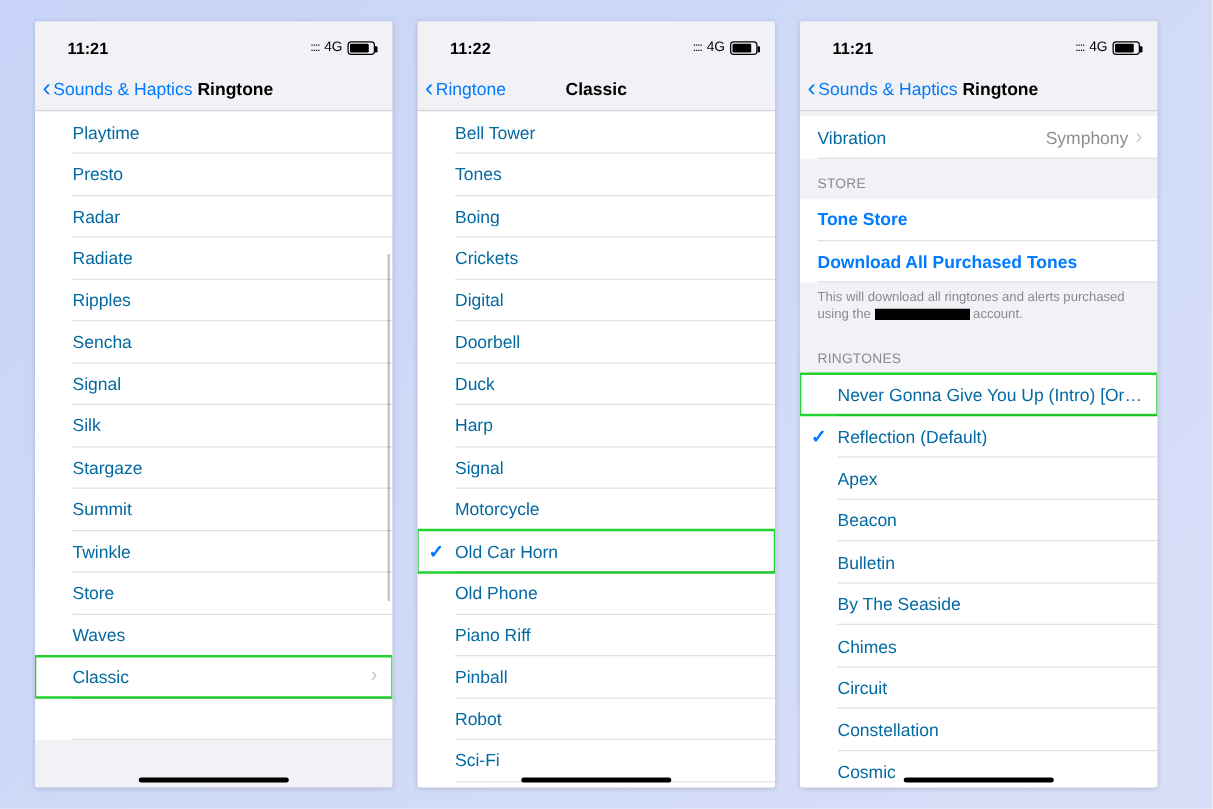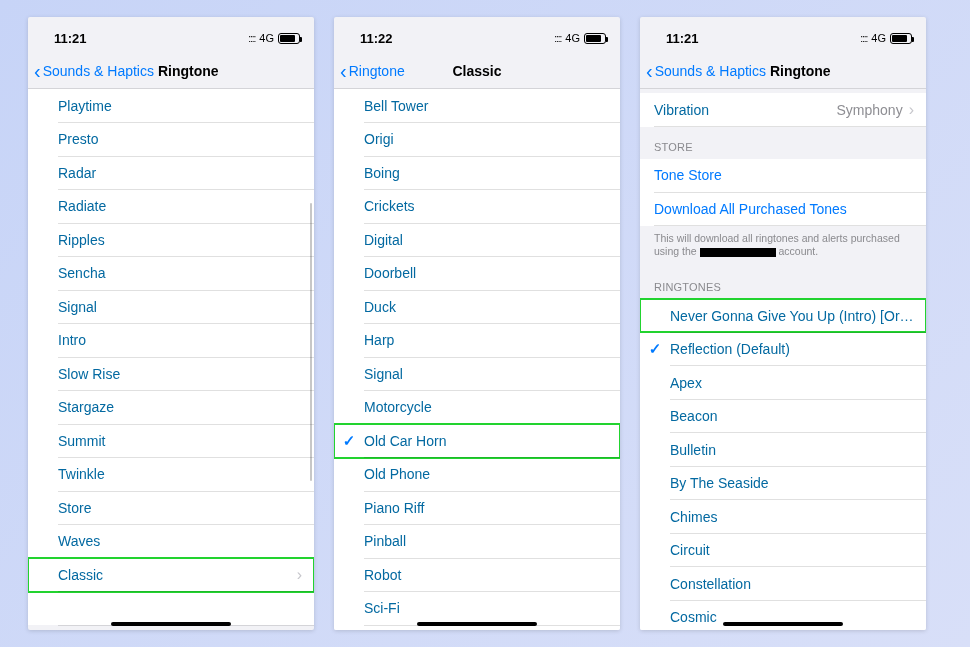--- a/index.html
+++ b/index.html
@@ -91,21 +91,21 @@
   }
   .row .check-col { width:30px; display:flex; justify-content:center; color:#007aff; font-size:15px; font-weight:700; }
   .row .label { flex:1; font-size:14px; color:#0369a1; white-space:nowrap; overflow:hidden; text-overflow:ellipsis; }
   .row .disclosure { color:#c7c7cc; font-size:16px; }
   .row .value { color:#8e8e93; font-size:14px; margin-right:6px; }
   .row::after {
     content:""; position:absolute; left:30px; right:0; bottom:0; height:.5px; background:rgba(0,0,0,.12);
   }
   .row.no-check-pad .check-col { width:14px; }
   .row.no-check-pad::after { left:14px; }
-  .row.link .label { color:#007aff; }
+  .row.link .label { color:#007aff;font-weight:bold; }
   .highlight {
     outline: 2.5px solid #22d32f;
     outline-offset: -1.5px;
     position:relative;
     z-index:2;
   }
   .home-indicator {
     position:absolute; bottom:4px; left:50%; transform:translateX(-50%);
     width:120px; height:4px; border-radius:3px; background:#000;
   }
@@ -161,25 +161,21 @@
       <div class="row">
           <span class="check-col"></span>
           <span class="label">Sencha</span>
         </div>
       <div class="row">
           <span class="check-col"></span>
           <span class="label">Signal</span>
         </div>
       <div class="row">
           <span class="check-col"></span>
-          <span class="label">Intro</span>
-        </div>
-      <div class="row">
-          <span class="check-col"></span>
-          <span class="label">Slow Rise</span>
+          <span class="label">Silk</span>
         </div>
       <div class="row">
           <span class="check-col"></span>
           <span class="label">Stargaze</span>
         </div>
       <div class="row">
           <span class="check-col"></span>
           <span class="label">Summit</span>
         </div>
       <div class="row">
@@ -229,21 +225,21 @@
     <div class="nav-title">Classic</div>
   </div>
   <div class="scroll">
     <div class="list">
       <div class="row">
           <span class="check-col"></span>
           <span class="label">Bell Tower</span>
         </div>
       <div class="row">
           <span class="check-col"></span>
-          <span class="label">Origi</span>
+          <span class="label">Tones</span>
         </div>
       <div class="row">
           <span class="check-col"></span>
           <span class="label">Boing</span>
         </div>
       <div class="row">
           <span class="check-col"></span>
           <span class="label">Crickets</span>
         </div>
       <div class="row">

